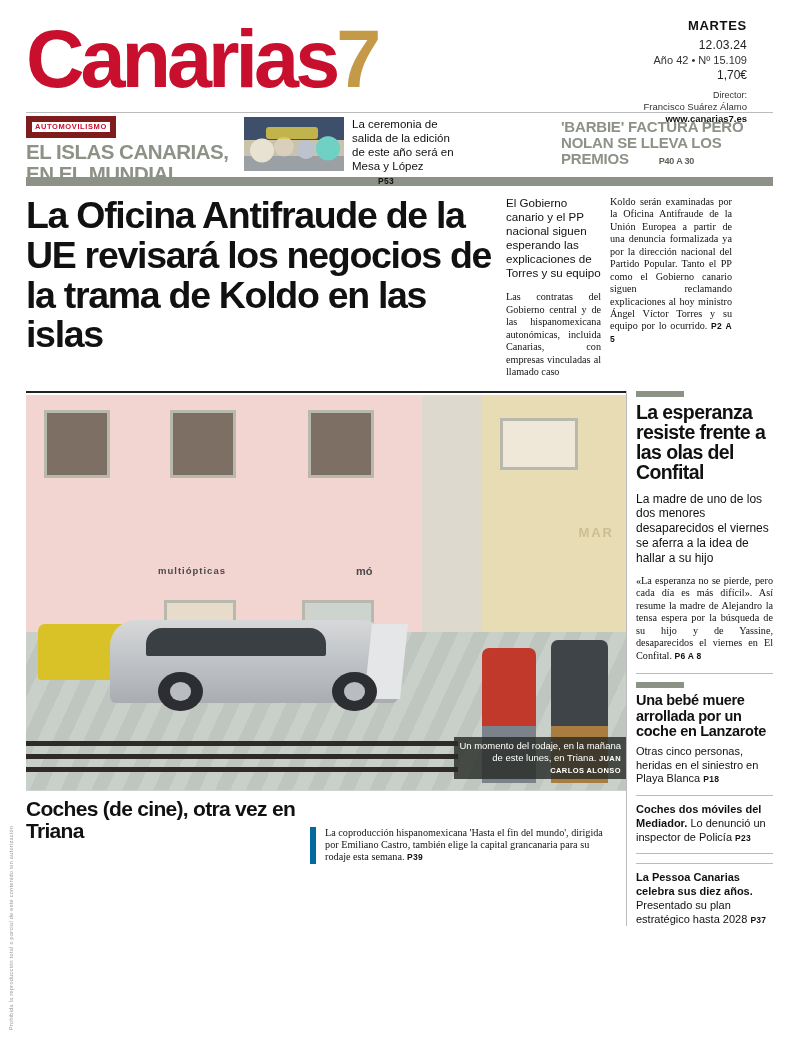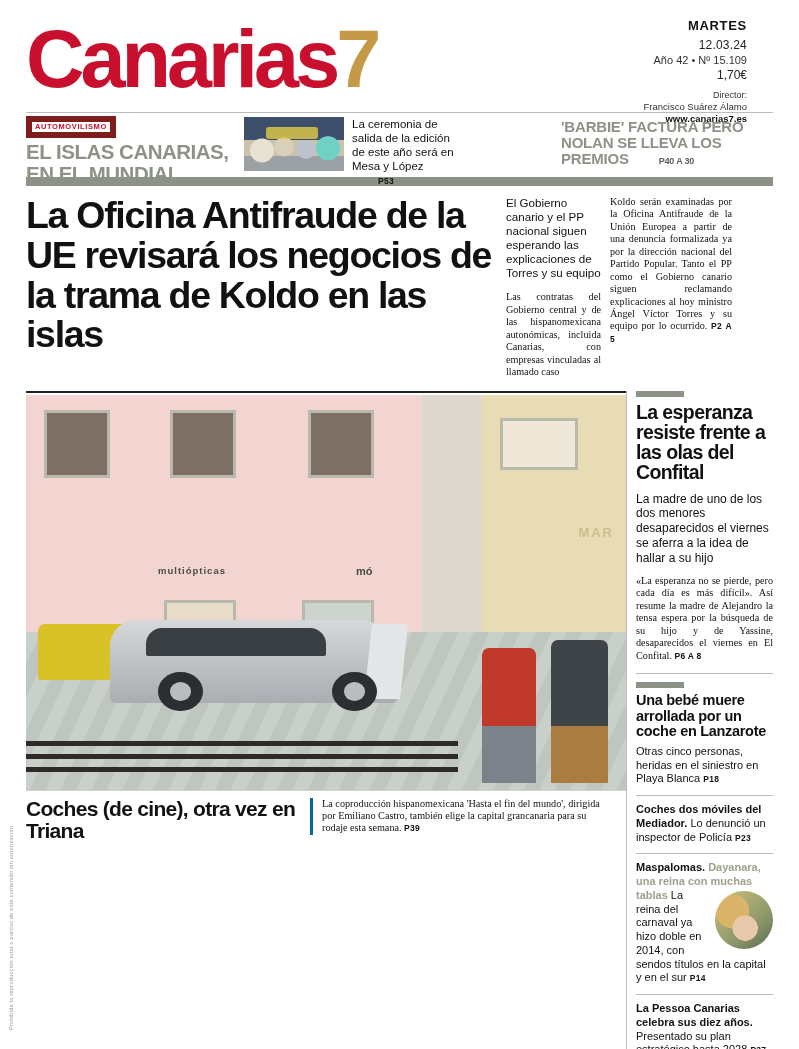--- a/index.html
+++ b/index.html
@@ -134,22 +134,22 @@
   .cap-photo {
     position: absolute; right: 0; bottom: 12px; width: 172px;
     background: rgba(40,44,40,.82); color: #fff;
     font-size: 9.5px; line-height: 1.25; padding: 3px 5px; text-align: right;
   }
   .cap-photo .credit { font-size: 7.5px; font-weight: bold; letter-spacing: .4px; }
 
   .cap-row { display: flex; margin-top: 7px; align-items: flex-start; }
   .cap-title { width: 290px; font-size: 21px; font-weight: bold; letter-spacing: -.7px; color:#111; line-height:1.05;}
   .cap-desc {
-    width: 310px; border-left: 3px solid #0369a1; padding-left: 9px;
-    font-family: "Liberation Serif", serif; font-size: 10.2px; line-height: 1.22; color:#111;
+    width: 310px; border-left: 6px solid #0369a1; padding-left: 9px;
+    font-family: "Liberation Serif", serif; font-size: 10.2px; line-height: 1.22; color:#111;margin-top:29px;
   }
 
   
   .side-bar-mark { width: 48px; height: 6px; background: #8d9287; margin-bottom: 5px; }
   .side-h {
     font-size: 19.5px; font-weight: bold; line-height: 1.04; letter-spacing: -.6px; color: #111;
   }
   .side-sub { font-size: 12px; line-height: 1.24; margin-top: 9px; color:#111; }
   .side-body {
     font-family: "Liberation Serif", serif; font-size: 10.2px;
@@ -249,20 +249,24 @@
           <div class="cardoor"></div>
           <div class="wheel" style="left:22%;top:70%"></div>
           <div class="wheel" style="left:51%;top:70%"></div>
           <div class="person p-red"></div>
           <div class="person p-grey"></div>
           <div class="bench">
             <i style="top:10%"></i>
               <i style="top:34%"></i>
               <i style="top:58%"></i>
           </div>
+          <div class="cap-photo">
+            <span>Un momento del rodaje, en la mañana de este lunes, en Triana.</span>
+            <span class="credit">JUAN CARLOS ALONSO</span>
+          </div>
         </div>
       </div>
 
       <div class="cap-row">
         <div class="cap-title">Coches (de cine), otra vez en Triana</div>
         <div class="cap-desc">
           <span>La coproducción hispanomexicana 'Hasta el fin del mundo', dirigida por Emiliano Castro, también elige la capital grancanaria para su rodaje esta semana.</span>
           <span class="pg">P39</span>
         </div>
       </div>
@@ -289,27 +293,20 @@
       </div>
 
       <div class="brief-line"></div>
       <div class="brief-in">
         <b>Coches dos móviles del Mediador.</b>
         <span>Lo denunció un inspector de Policía</span>
         <span class="pg">P23</span>
       </div>
 
       <div class="brief-line"></div>
-      <div class="brief-in">
-        <b>Maspalomas.</b>
-        <b class="green">Dayanara, una reina con muchas tablas</b>
-        <div class="round-photo"></div>
-        <span>La reina del carnaval ya hizo doble en 2014, con sendos títulos en la capital y en el sur</span>
-        <span class="pg">P14</span>
-      </div>
 
       <div class="brief-line" style="clear:both"></div>
       <div class="brief-in">
         <b>La Pessoa Canarias celebra sus diez años.</b>
         <span>Presentado su plan estratégico hasta 2028</span>
         <span class="pg">P37</span>
       </div>
 
     </div>
   </div>

